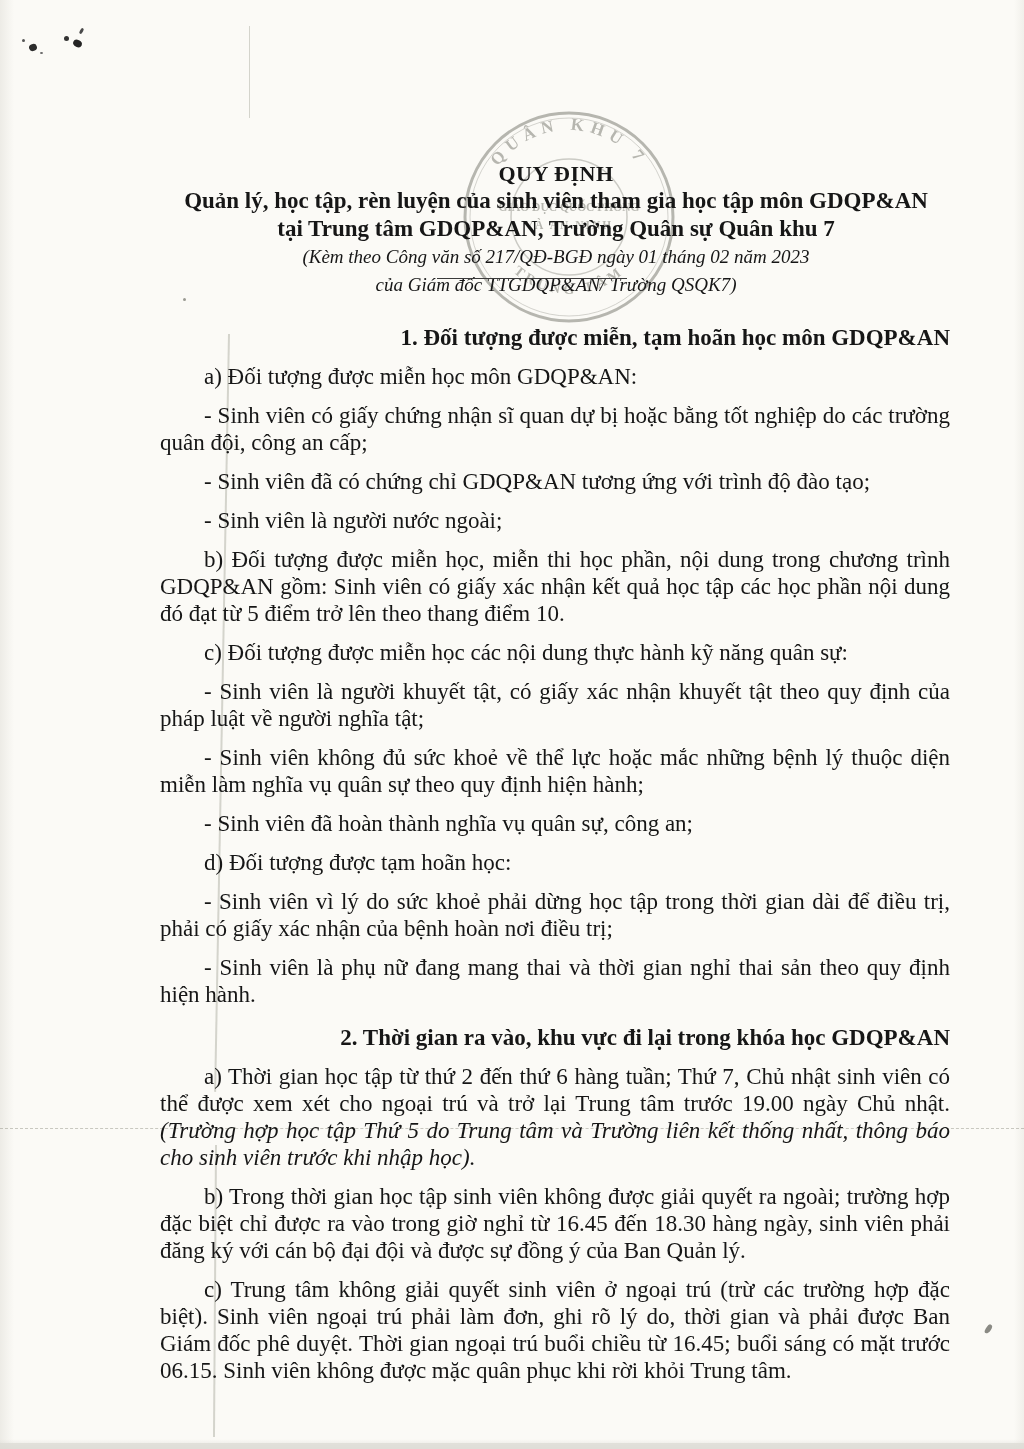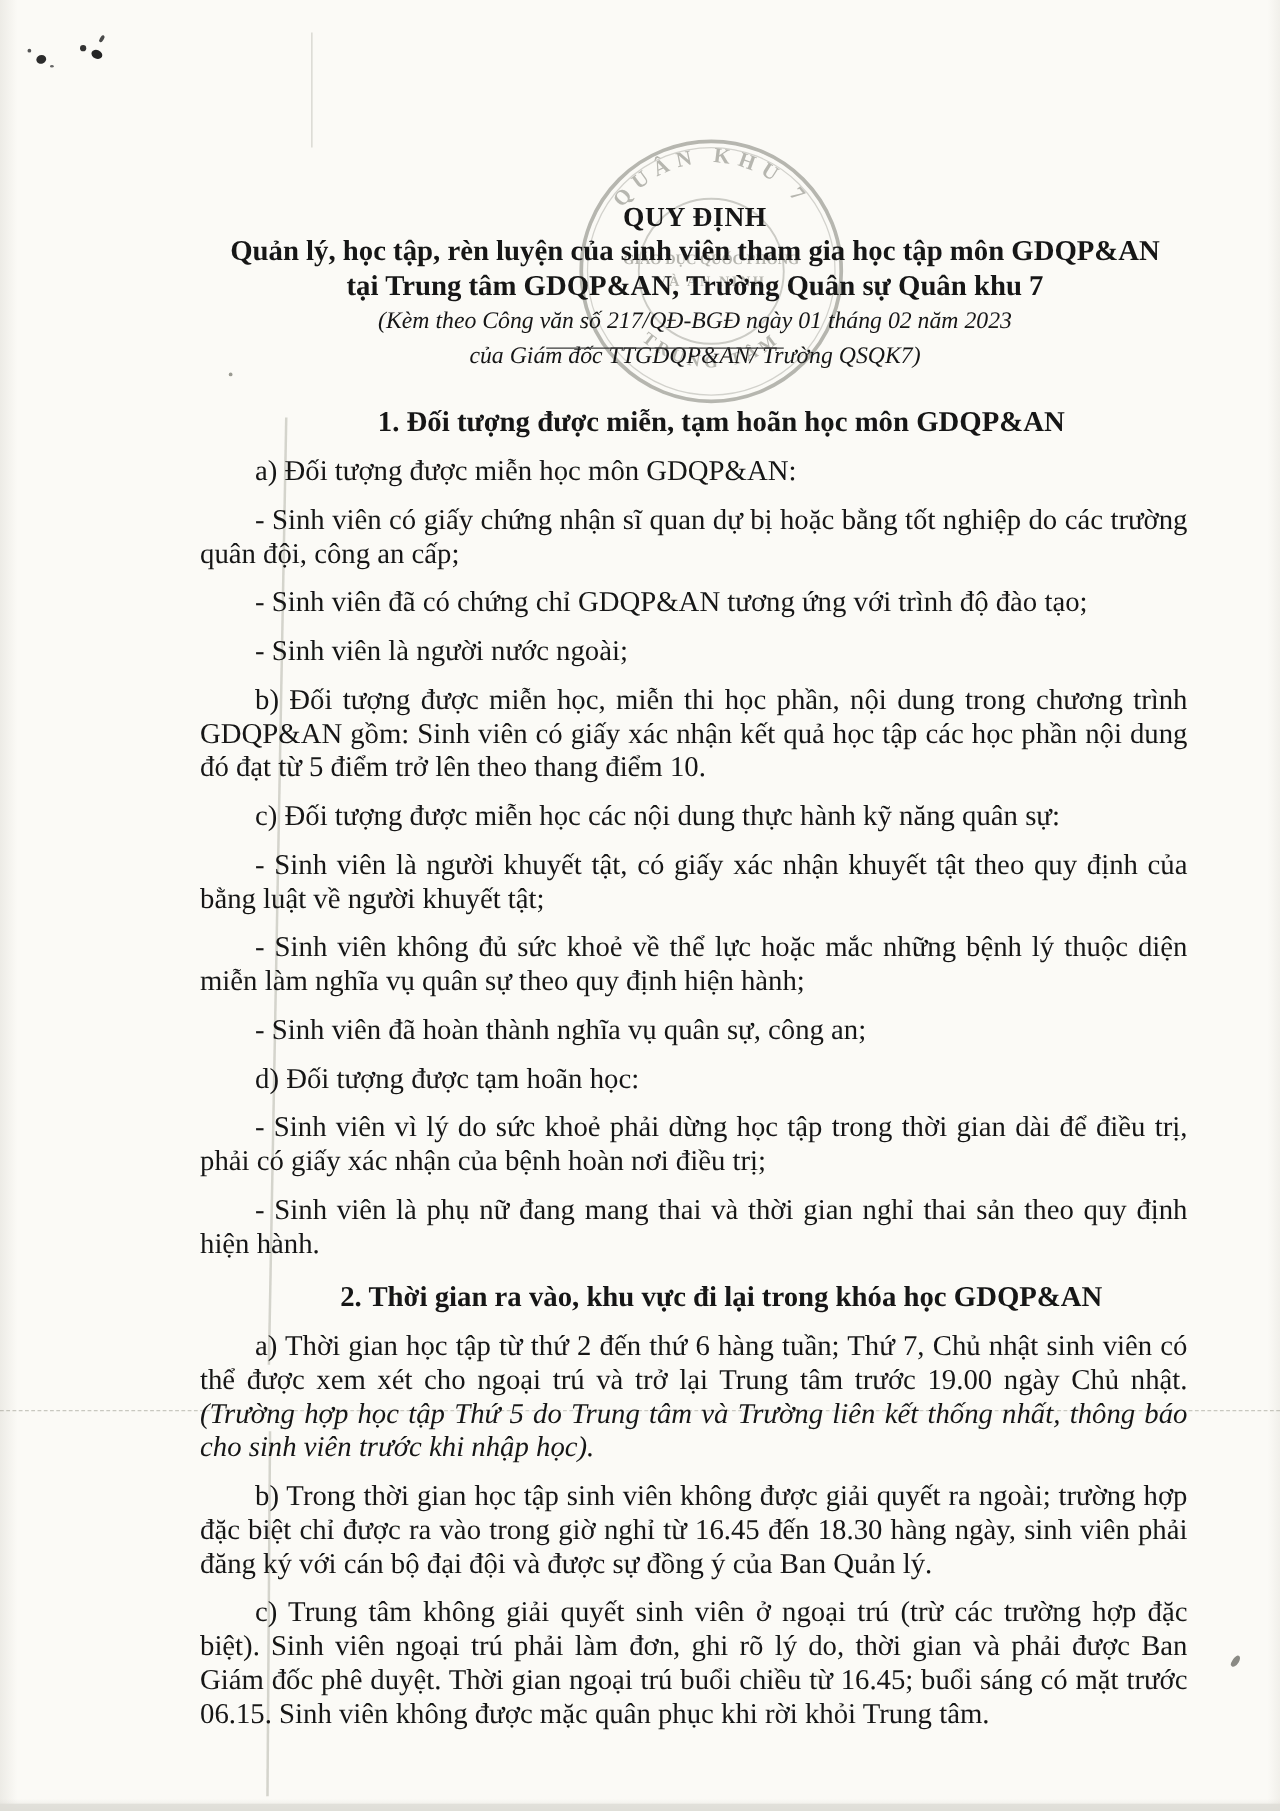--- a/index.html
+++ b/index.html
@@ -25,21 +25,21 @@
   .note-underline{position:absolute;left:437px;top:278px;width:190px;height:0;
     border-bottom:1.5px solid #3a3a3a;z-index:2;}
 
   
   .stamp{position:absolute;left:452px;top:105px;width:234px;height:224px;z-index:1;opacity:.62;}
 
   
   .body-text{position:absolute;left:160px;top:308px;width:790px;z-index:2;
     font-size:23px;line-height:27px;text-align:justify;}
   .body-text p{margin:12px 0;text-indent:44px;}
-  .body-text p.hd{font-weight:bold;margin:16px 0 10px;text-align:center;}
+  .body-text p.hd{font-weight:bold;margin:16px 0 10px;text-align:right;}
   .it{font-style:italic;}
 
   
   .crease{position:absolute;background:rgba(150,150,138,.38);z-index:0;}
   .crease-v-top{left:249px;top:26px;width:1px;height:92px;}
   .crease-v-main{left:228px;top:334px;width:1.5px;height:758px;transform:rotate(1.05deg);transform-origin:top;}
   .crease-v-low{left:214px;top:1145px;width:1.5px;height:292px;transform:rotate(.4deg);}
   .crease-h{left:0;top:1128px;width:1024px;height:0;background:none;
     border-top:1px dashed rgba(150,150,138,.5);}
   .speck{position:absolute;border-radius:50%;z-index:1;}
@@ -98,21 +98,21 @@
 <div class="note-underline"></div>
 
 <div class="body-text">
   <p class="hd">1. Đối tượng được miễn, tạm hoãn học môn GDQP&amp;AN</p>
   <p>a) Đối tượng được miễn học môn GDQP&amp;AN:</p>
   <p>- Sinh viên có giấy chứng nhận sĩ quan dự bị hoặc bằng tốt nghiệp do các trường quân đội, công an cấp;</p>
   <p>- Sinh viên đã có chứng chỉ GDQP&amp;AN tương ứng với trình độ đào tạo;</p>
   <p>- Sinh viên là người nước ngoài;</p>
   <p>b) Đối tượng được miễn học, miễn thi học phần, nội dung trong chương trình GDQP&amp;AN gồm: Sinh viên có giấy xác nhận kết quả học tập các học phần nội dung đó đạt từ 5 điểm trở lên theo thang điểm 10.</p>
   <p>c) Đối tượng được miễn học các nội dung thực hành kỹ năng quân sự:</p>
-  <p>- Sinh viên là người khuyết tật, có giấy xác nhận khuyết tật theo quy định của bằng luật về người khuyết tật;</p>
+  <p>- Sinh viên là người khuyết tật, có giấy xác nhận khuyết tật theo quy định của pháp luật về người nghĩa tật;</p>
   <p>- Sinh viên không đủ sức khoẻ về thể lực hoặc mắc những bệnh lý thuộc diện miễn làm nghĩa vụ quân sự theo quy định hiện hành;</p>
   <p>- Sinh viên đã hoàn thành nghĩa vụ quân sự, công an;</p>
   <p>d) Đối tượng được tạm hoãn học:</p>
   <p>- Sinh viên vì lý do sức khoẻ phải dừng học tập trong thời gian dài để điều trị, phải có giấy xác nhận của bệnh hoàn nơi điều trị;</p>
   <p>- Sinh viên là phụ nữ đang mang thai và thời gian nghỉ thai sản theo quy định hiện hành.</p>
   <p class="hd">2. Thời gian ra vào, khu vực đi lại trong khóa học GDQP&amp;AN</p>
   <p><span>a) Thời gian học tập từ thứ 2 đến thứ 6 hàng tuần; Thứ 7, Chủ nhật sinh viên có thể được xem xét cho ngoại trú và trở lại Trung tâm trước 19.00 ngày Chủ nhật. </span><span class="it">(Trường hợp học tập Thứ 5 do Trung tâm và Trường liên kết thống nhất, thông báo cho sinh viên trước khi nhập học).</span></p>
   <p>b) Trong thời gian học tập sinh viên không được giải quyết ra ngoài; trường hợp đặc biệt chỉ được ra vào trong giờ nghỉ từ 16.45 đến 18.30 hàng ngày, sinh viên phải đăng ký với cán bộ đại đội và được sự đồng ý của Ban Quản lý.</p>
   <p>c) Trung tâm không giải quyết sinh viên ở ngoại trú (trừ các trường hợp đặc biệt). Sinh viên ngoại trú phải làm đơn, ghi rõ lý do, thời gian và phải được Ban Giám đốc phê duyệt. Thời gian ngoại trú buổi chiều từ 16.45; buổi sáng có mặt trước 06.15. Sinh viên không được mặc quân phục khi rời khỏi Trung tâm.</p>
 </div>

